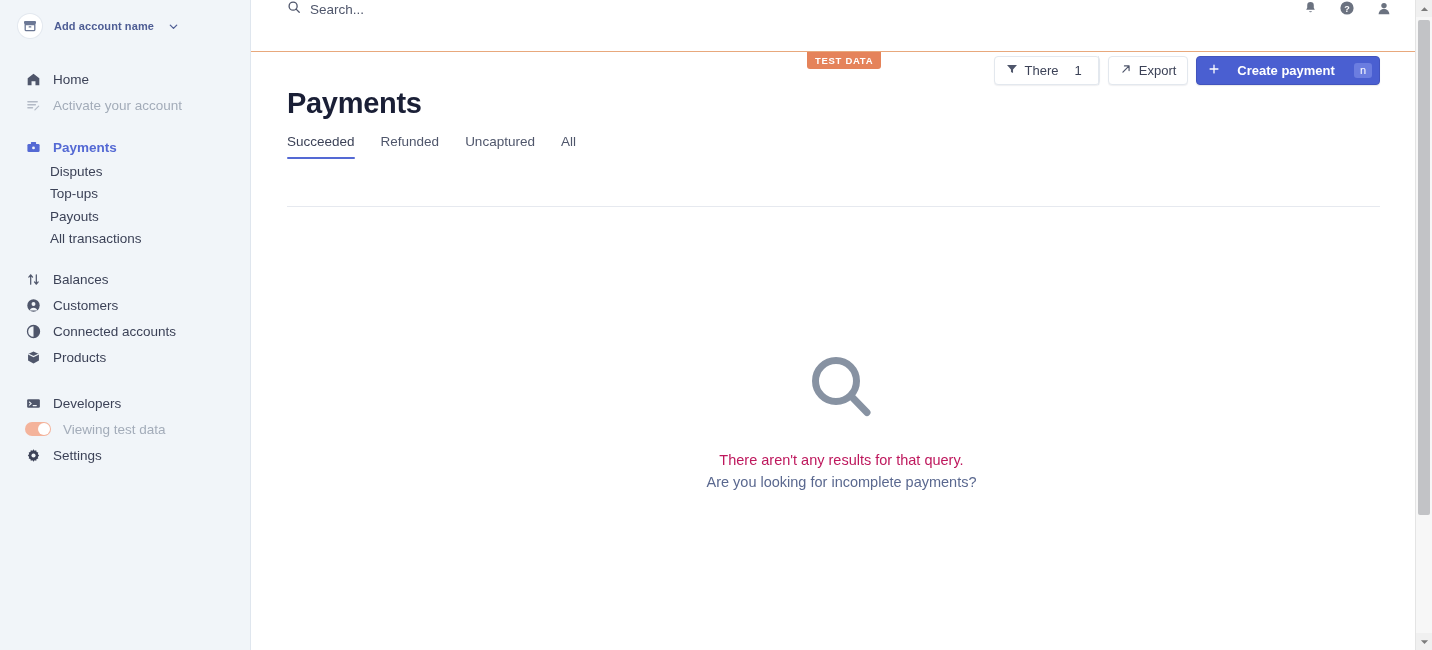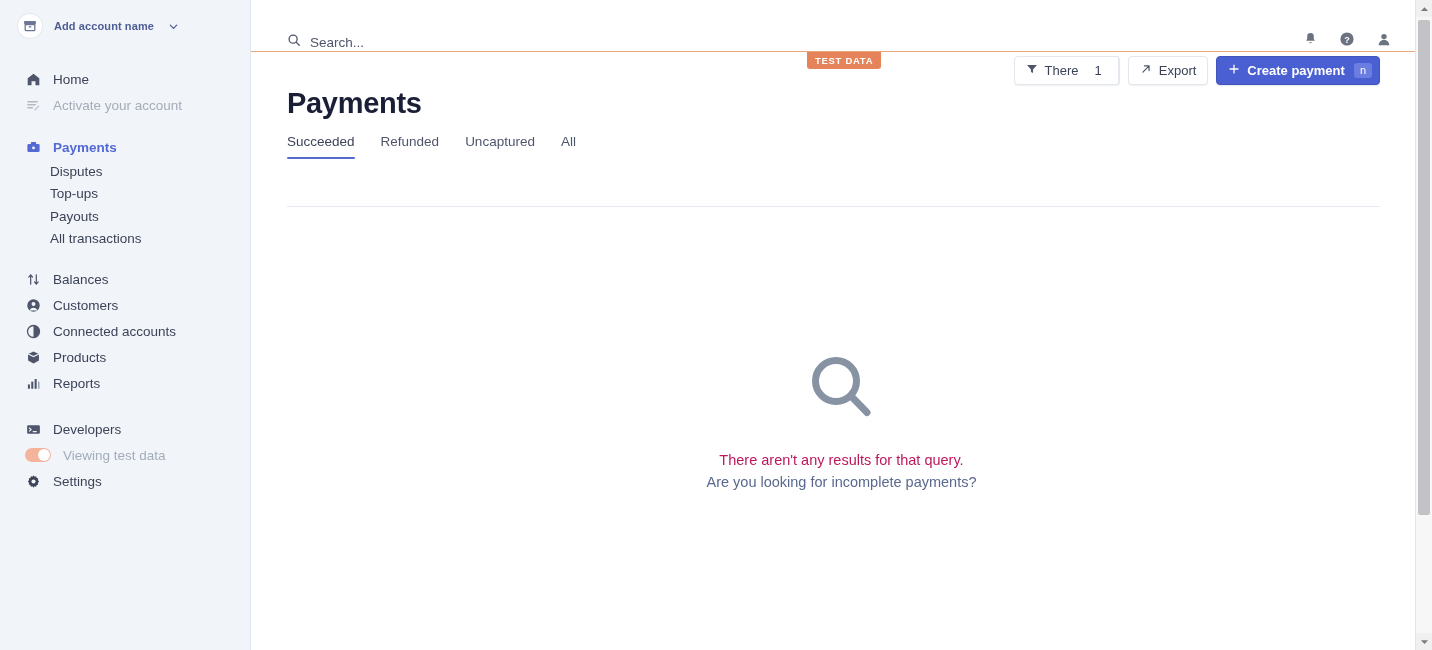--- a/index.html
+++ b/index.html
@@ -59,21 +59,21 @@
   .toggle::after {
     content: ""; position: absolute; top: 1px; right: 1px;
     width: 12px; height: 12px; border-radius: 50%;
     background: #ffffff;
   }
 
   
   .main { flex: 1 1 auto; height: 650px; position: relative; background: #ffffff; }
 
   .topbar {
-    height: 52px; display: flex; align-items: flex-end;
+    height: 52px; display: flex; align-items: flex-start;
     border-bottom: 1px solid #e8a87c;
     padding: 0 20px 0 36px;
     position: relative;
   }
   .search { display: flex; align-items: center; gap: 9px; flex: 1 1 auto; }
   .search-ph { font-size: 13.5px; color: #4f566b; }
   .top-icons { display: flex; align-items: center; gap: 21px; padding-right: 20px; }
 
   .testdata {
     position: absolute; left: 556px; top: 52px;
@@ -111,21 +111,21 @@
     height: 29px; display: flex; align-items: center;
     background: #ffffff; border: 1px solid #e3e8ee;
     border-radius: 4px; font-size: 13px; color: #3c4257;
     box-shadow: 0 1px 1px rgba(60,66,87,.08);
     padding: 0 11px; gap: 7px; white-space: nowrap;
   }
   .btn .divider { width: 1px; height: 29px; background: #e3e8ee; }
   .btn .cnt { font-size: 13px; color: #3c4257; padding-left: 9px; }
   .btn-filter { padding-right: 0; }
   .btn-primary {
-    height: 29px; display: flex; align-items: center; gap: 7px;
+    height: 29px; display: flex; align-items: center; gap: 17px;
     background: #4a5fd1; border: 1px solid #4254bd; border-radius: 4px;
     color: #ffffff; font-size: 13px; font-weight: bold;
     padding: 0 7px 0 11px; box-shadow: 0 1px 1px rgba(60,66,87,.12);
     white-space: nowrap;
   }
   .kbd {
     background: #6b7de0; border-radius: 3px; color: #ffffff;
     font-size: 11px; font-weight: normal;
     padding: 1px 6px 2px; margin-left: 2px;
   }
@@ -263,31 +263,20 @@
       <div class="nav-item">
         <span class="ico">
           <svg width="15" height="15" viewBox="0 0 16 16">
               <path d="M8 1.6l5.8 2.6v7L8 14.4 2.2 11.2v-7z" fill="#4f566b"></path>
               <path d="M2.4 4.3L8 7l5.7-2.7" fill="none" stroke="#f1f5f9" stroke-width="1.1"></path>
             </svg>
         </span>
         <span>Products</span>
       </div>
 
-      <div class="nav-item">
-        <span class="ico">
-          <svg width="15" height="15" viewBox="0 0 16 16">
-              <rect x="2" y="9" width="2.2" height="4.6" fill="#4f566b"></rect>
-              <rect x="5.6" y="6" width="2.2" height="7.6" fill="#4f566b"></rect>
-              <rect x="9.2" y="3.2" width="2.2" height="10.4" fill="#4f566b"></rect>
-              <rect x="12.8" y="6" width="1.6" height="7.6" fill="#9aa3b2"></rect>
-            </svg>
-        </span>
-        <span>Reports</span>
-      </div>
 
       <div class="gap-md"></div>
 
       <div class="nav-item">
         <span class="ico">
           <svg width="15" height="15" viewBox="0 0 16 16">
               <rect x="1.2" y="3.4" width="13.6" height="9.2" rx="1.3" fill="#4f566b"></rect>
               <path d="M3.6 6.4l2 1.7-2 1.7" fill="none" stroke="#f1f5f9" stroke-width="1.2" stroke-linecap="round" stroke-linejoin="round"></path>
               <path d="M7.6 10.2h3.4" stroke="#f1f5f9" stroke-width="1.2" stroke-linecap="round"></path>
             </svg>

